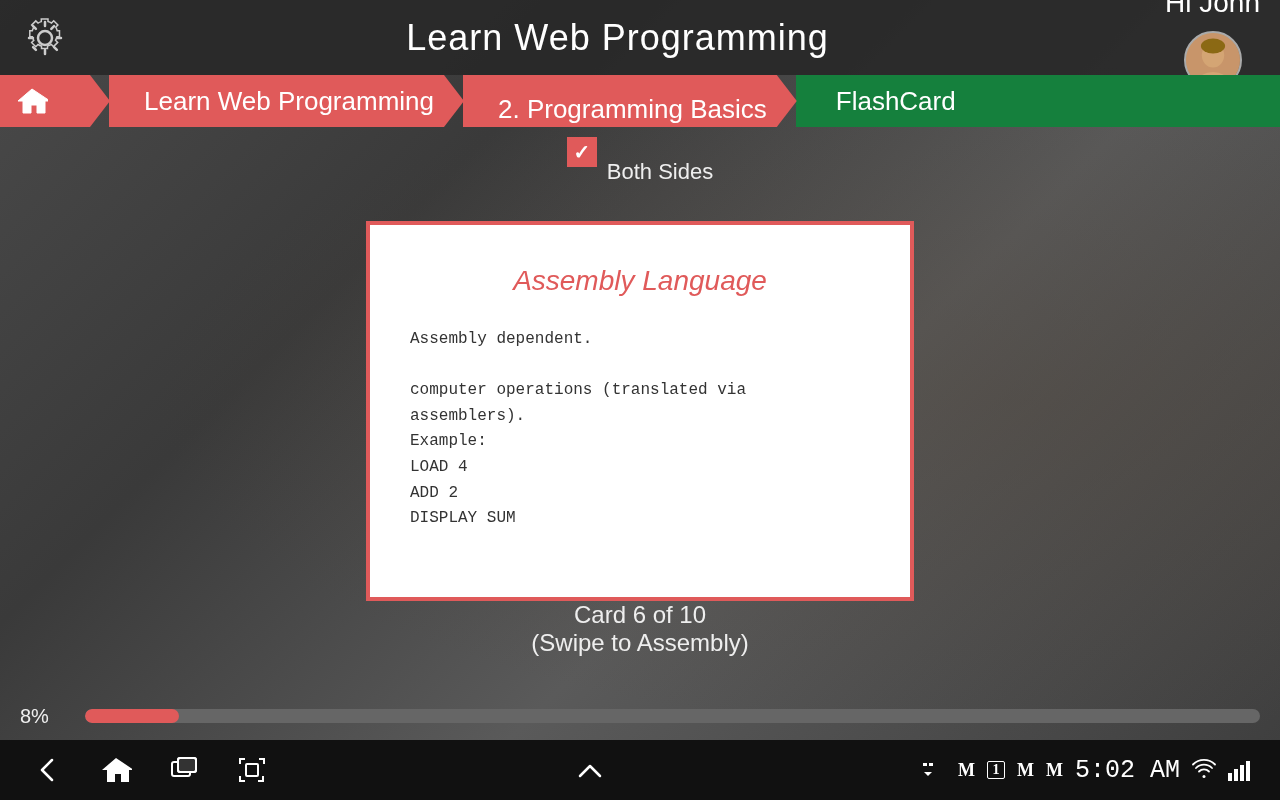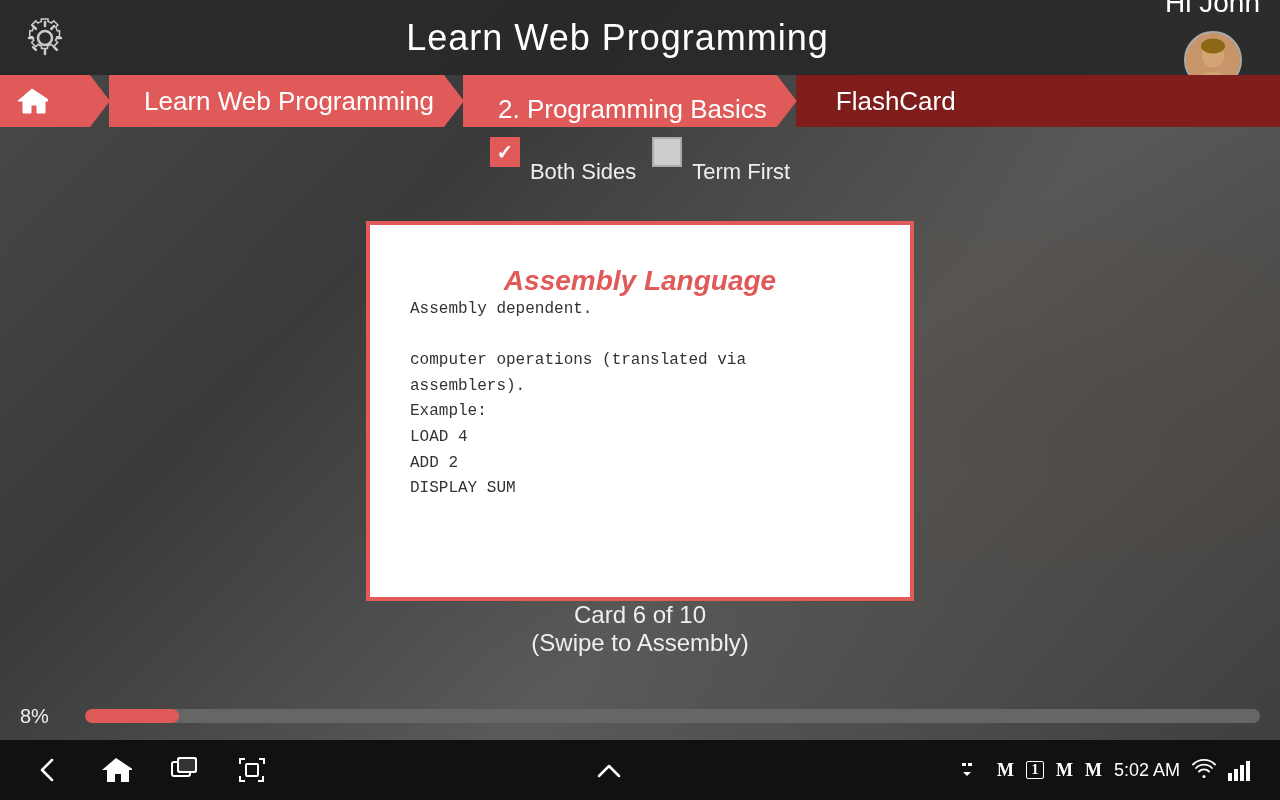--- a/index.html
+++ b/index.html
@@ -141,21 +141,21 @@
       padding: 16px 30px 0 35px;
       font-size: 26px;
       color: white;
       font-weight: 400;
       clip-path: polygon(0 0, calc(100% - 20px) 0, 100% 50%, calc(100% - 20px) 100%, 0 100%);
       margin-left: -1px;
       cursor: pointer;
     }
 
     .breadcrumb-current {
-      background: #7f1d1d;
+      background: #15803d;
       display: flex;
       align-items: center;
       padding: 0 30px 0 40px;
       font-size: 26px;
       color: white;
       font-weight: 400;
       flex: 1;
       margin-left: -1px;
     }
 
@@ -221,21 +221,22 @@
       display: flex;
       flex-direction: column;
       position: relative;
     }
 
     .flashcard-term {
       font-size: 28px;
       color: #e05a5a;
       font-style: italic;
       text-align: center;
-      font-weight: 700;
+      margin-bottom: 30px;
+      font-weight: 400;
     }
 
     .flashcard-body {
       font-size: 16px;
       color: #333;
       line-height: 1.6;
       font-family: 'Courier New', monospace;
     }
 
     
@@ -318,23 +319,24 @@
       justify-content: center;
       cursor: pointer;
     }
 
     .bottom-center {
       display: flex;
       align-items: center;
     }
 
     .time-display {
-      font-size: 18px;
+      font-size: 25px;
       color: white;
       font-weight: 500;
+      font-family: Liberation Mono, monospace;
     }
 
     .check-mark {
       color: white;
       font-size: 20px;
       font-weight: bold;
     }
   </style>
 </head>
 <body>
@@ -379,24 +381,20 @@
     <div class="breadcrumb-subsection">2. Programming Basics</div>
     <div class="breadcrumb-current">FlashCard</div>
   </div>
 
   <div class="options-row">
     <div class="checkbox-item">
       <div class="checkbox-checked">
         <span class="check-mark">✓</span>
       </div>
       <span class="checkbox-label">Both Sides</span>
-    </div>
-    <div class="checkbox-item">
-      <div class="checkbox-unchecked"></div>
-      <span class="checkbox-label">Term First</span>
     </div>
   </div>
 
   <div class="flashcard-container">
     <div class="flashcard">
       <div class="flashcard-term">Assembly Language</div>
       <div class="flashcard-body">
         <span>Assembly dependent.</span><br>
         <br>
         <span>computer operations (translated via assemblers).</span><br>

